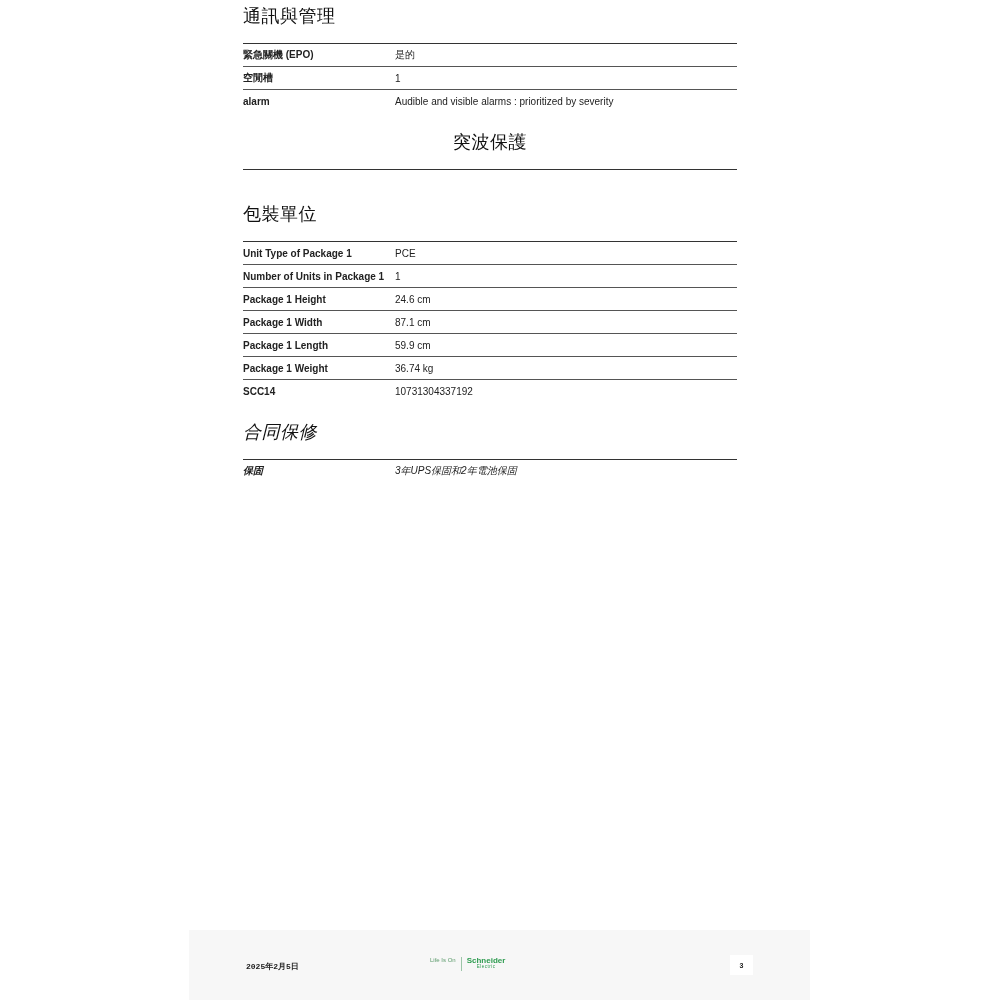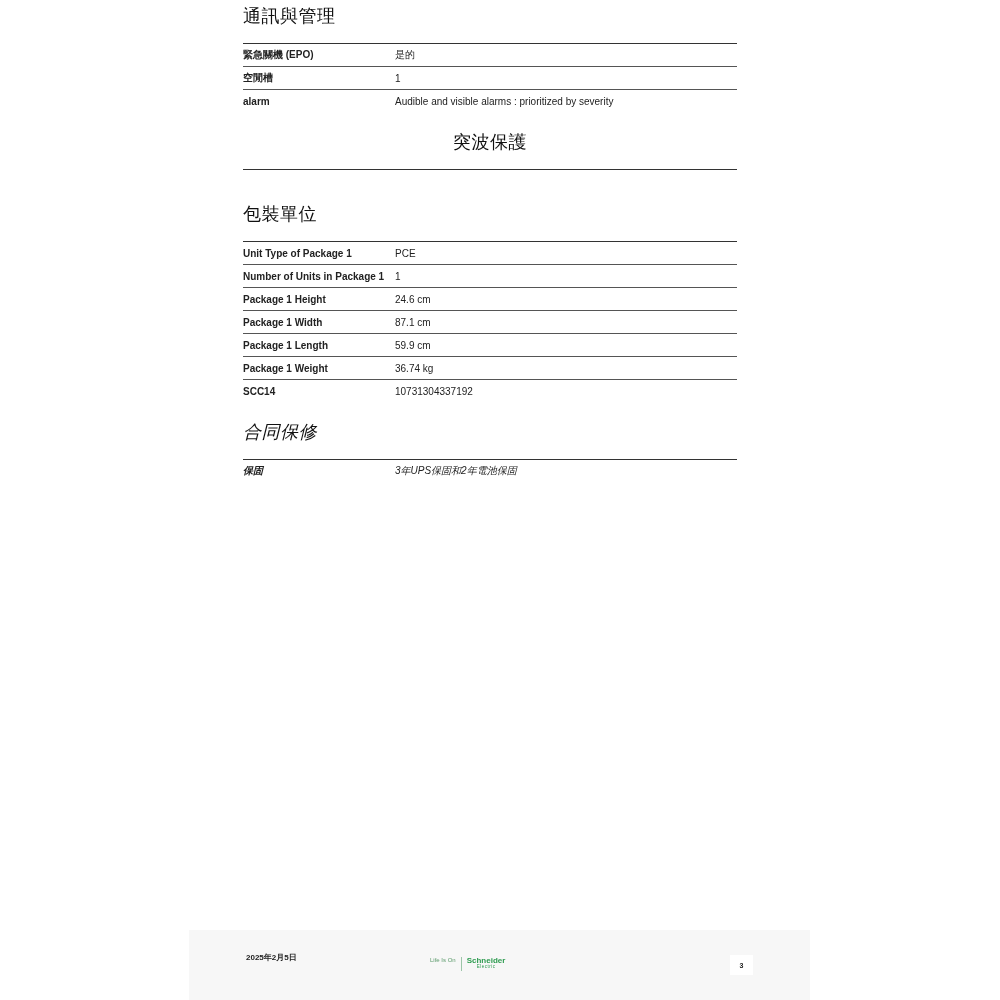--- a/index.html
+++ b/index.html
@@ -59,24 +59,25 @@
       position: absolute;
       left: 189px;
       top: 930px;
       width: 621px;
       height: 70px;
       background: #f7f7f7;
     }
     .footer-date {
       position: absolute;
       left: 57px;
-      top: 22px;
+      top: 31px;
       font-size: 8px;
       font-weight: bold;
       color: #222;
+      font-family: Liberation Mono, monospace;
     }
     .footer-logo {
       position: absolute;
       left: 241px;
       top: 27px;
       display: flex;
       align-items: flex-start;
       height: 16px;
     }
     .lifeison {

